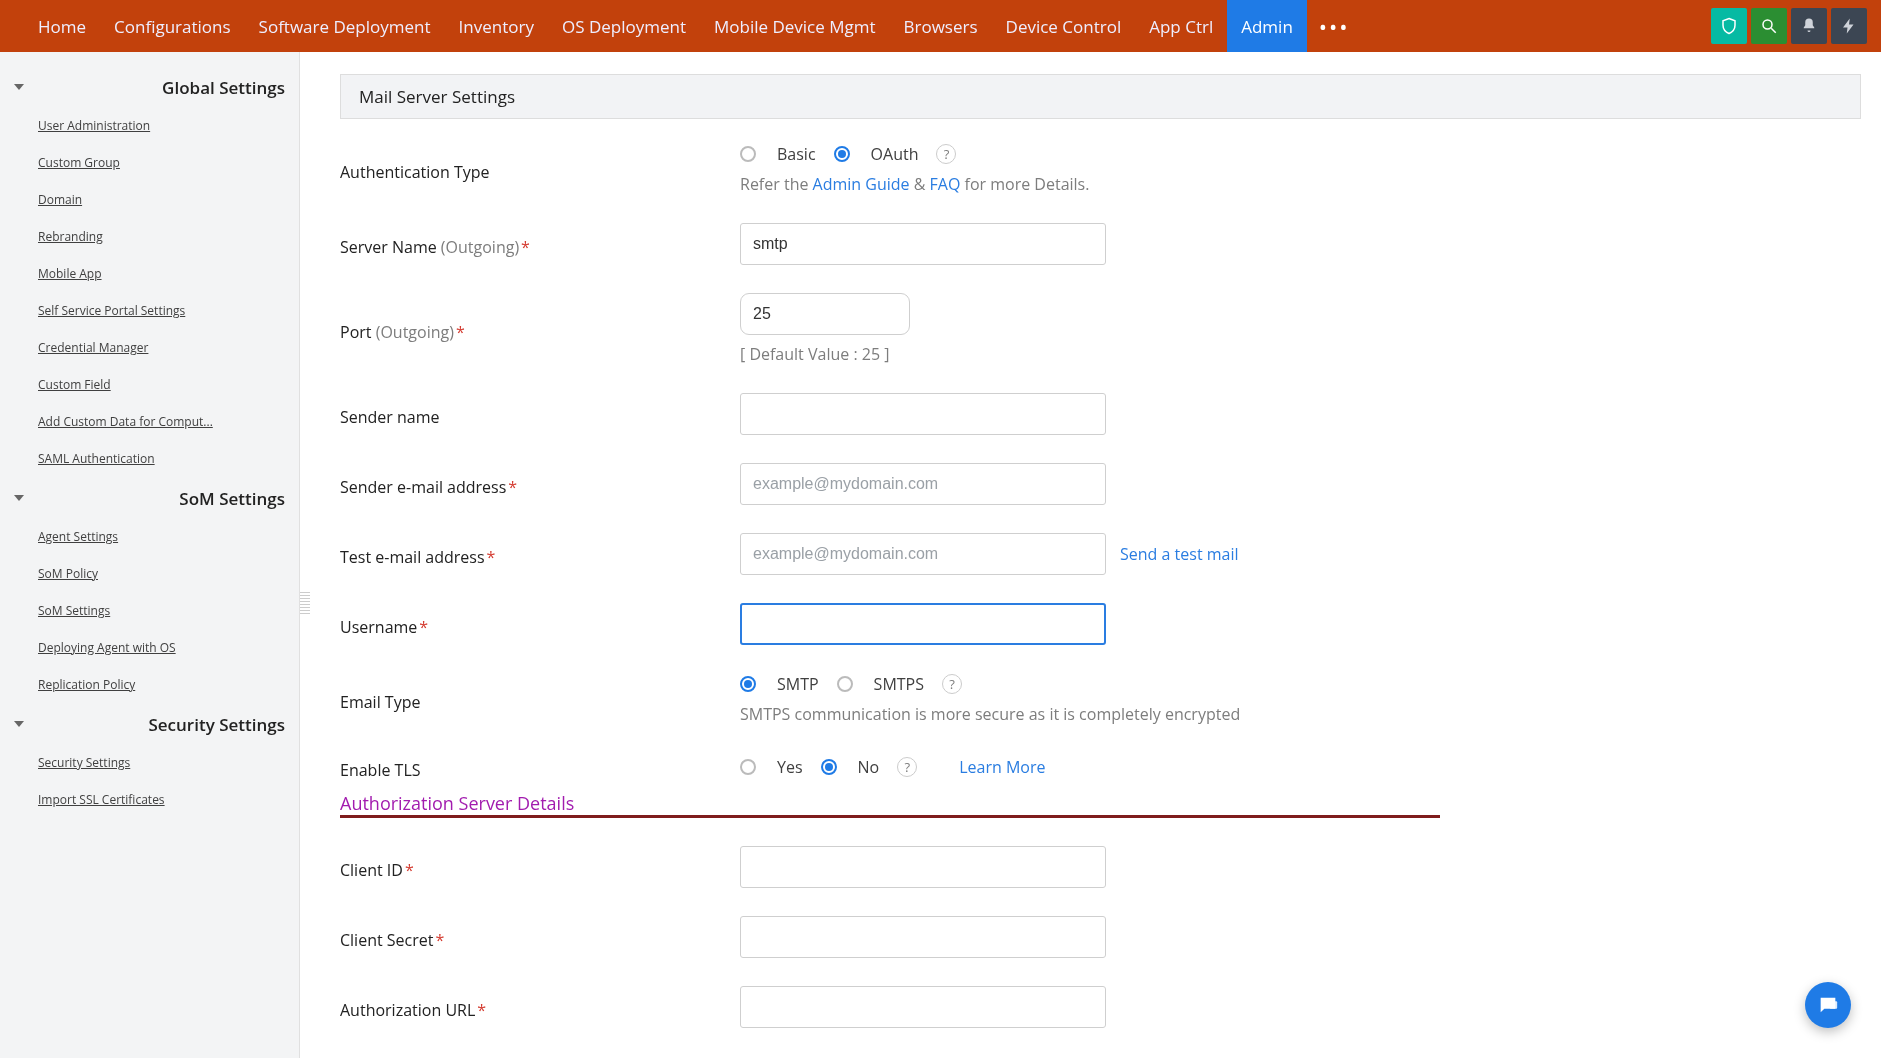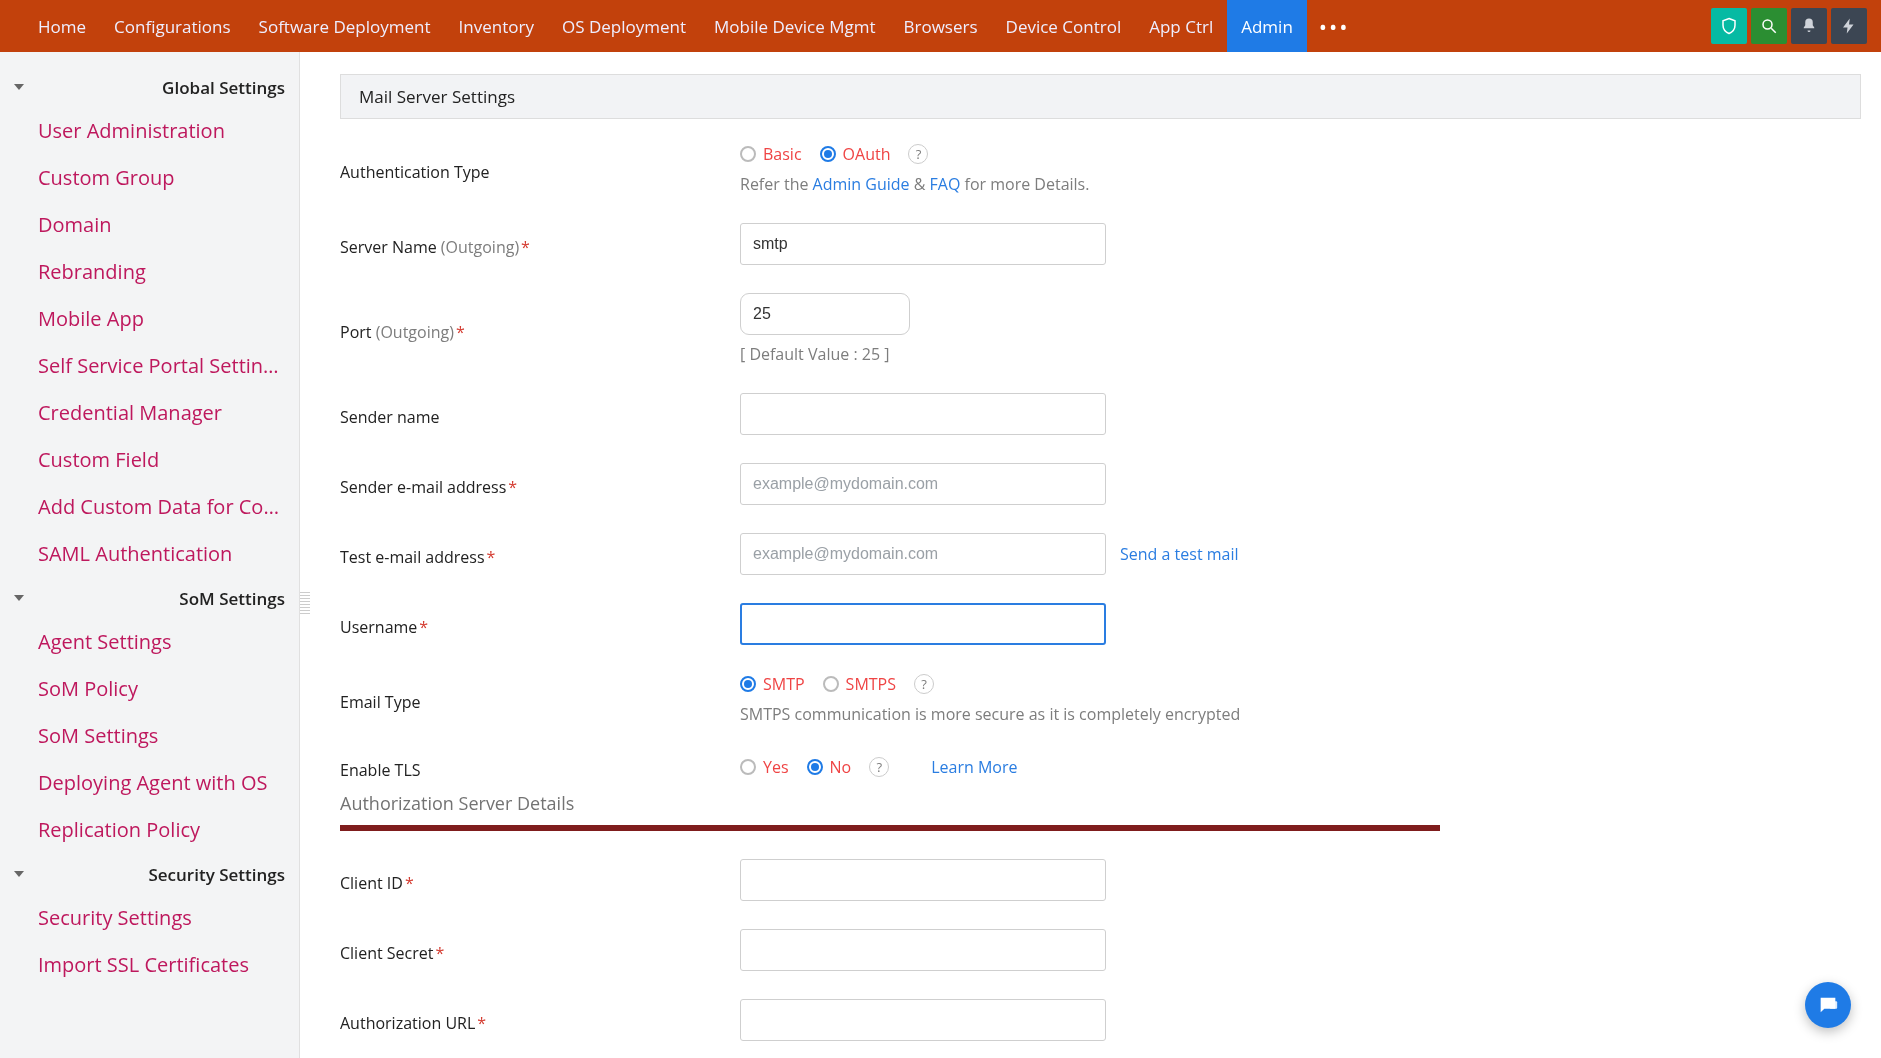--- a/index.html
+++ b/index.html
@@ -79,26 +79,27 @@
   .chev {
     display:inline-block;
     width:0; height:0;
     border-left:5px solid transparent;
     border-right:5px solid transparent;
     border-top:6px solid #666;
     transform: translateY(-1px);
   }
   .side-item {
     padding: 10px 18px 10px 38px;
-    font-size: 20px;
-    color: #be185d;
+    font-size: 12px;
+    color: #404040;
     cursor: pointer;
     white-space: nowrap;
     overflow: hidden;
     text-overflow: ellipsis;
+    text-decoration: underline;
   }
 
   .collapse-handle {
     position:absolute;
     left:300px; top:calc(52px + 540px);
     width:10px; height:22px;
     background: repeating-linear-gradient(#999,#999 1px,transparent 1px,transparent 3px);
     opacity:.5;
   }
 
@@ -152,41 +153,40 @@
     padding: 0 11px;
   }
   .hint-line {
     font-size: 16px;
     color: #7d7d7d;
     margin-top: 8px;
   }
   .link { color: #2a7de1; cursor: pointer; }
 
   .radio-group { display:flex; align-items:center; gap: 18px; }
-  .radio-opt { display:flex; align-items:center; gap:7px; font-size:16px; color:#ef4444; cursor:pointer; }
+  .radio-opt { display:flex; align-items:center; gap:21px; font-size:16px; color:#404040; cursor:pointer; }
   .radio-dot {
     width:16px; height:16px; border:2px solid #bbb; border-radius:50%;
     display:inline-block; position:relative; background:#fff;
   }
   .radio-dot.on { border-color:#1f7be6; }
   .radio-dot.on::after {
     content:''; position:absolute; left:2px; top:2px; width:8px; height:8px;
     background:#1f7be6; border-radius:50%;
   }
   .help-dot {
     display:inline-flex; width:20px; height:20px; border:1px solid #ccc; border-radius:50%;
     align-items:center; justify-content:center; font-size:13px; color:#7d7d7d;
   }
   .inline-link { margin-left:24px; font-size:16px; }
 
   .section-divider {
     font-size: 18px;
-    color:#737373;
-    border-bottom:6px solid #7f1d1d;
-    padding-bottom:10px;
+    color:#a21caf;
+    border-bottom:3px solid #7f1d1d;
     margin: 10px 0 28px 0;
     width: 1100px;
   }
 
   .after-input-link {
     display:inline-block;
     margin-left: 14px;
     padding-top: 10px;
     font-size:16px;
   }

